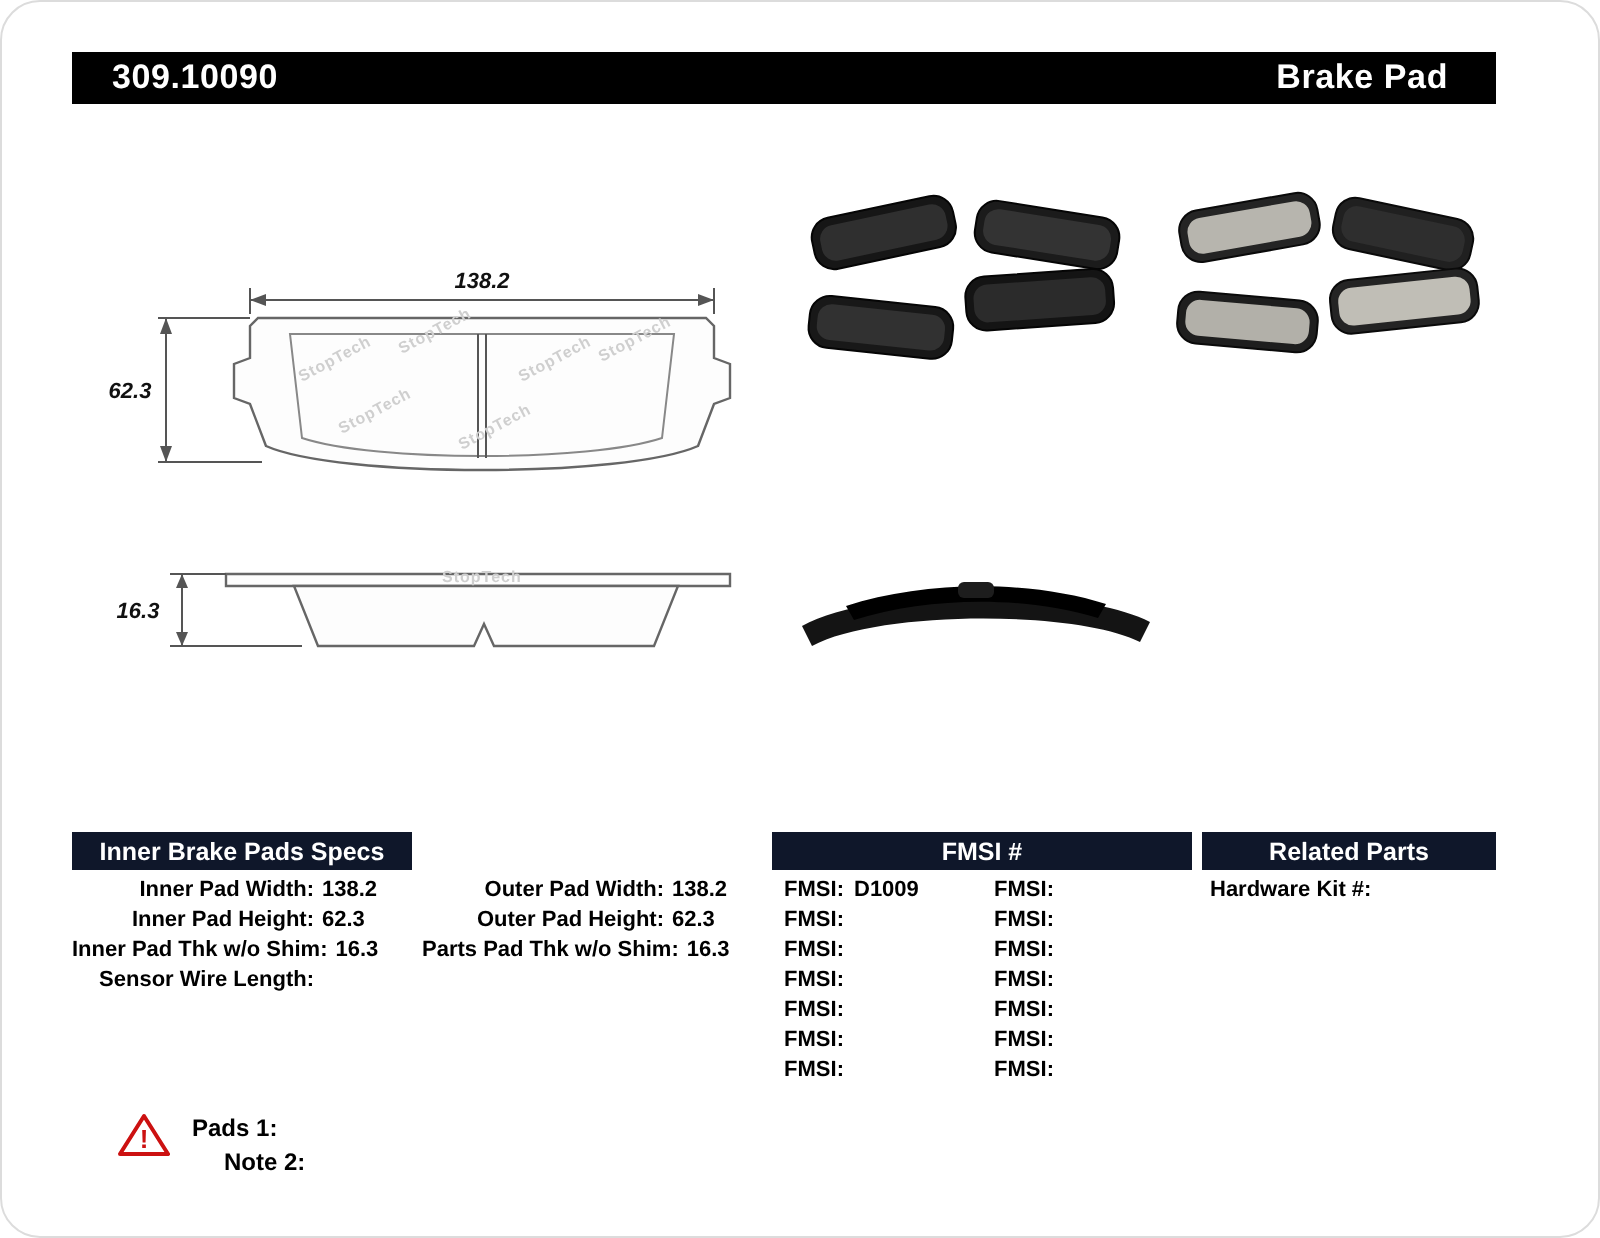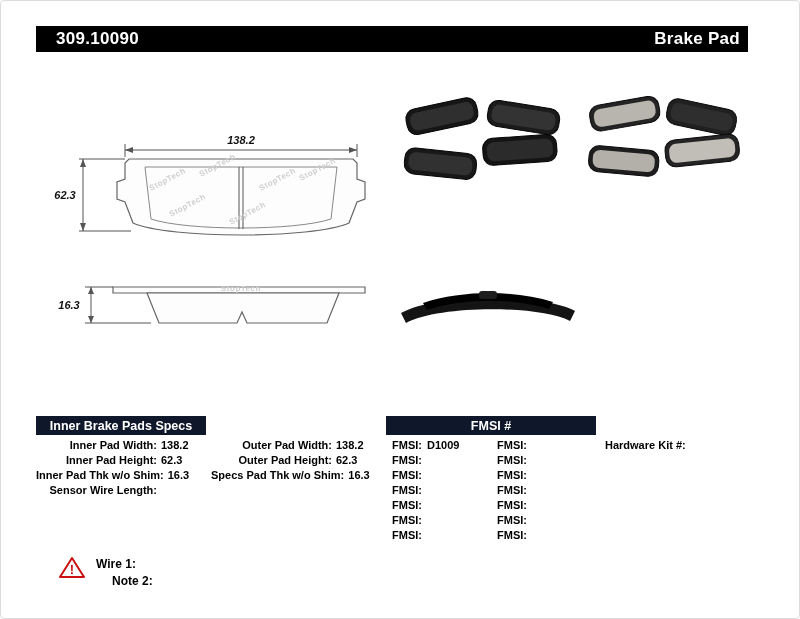--- a/index.html
+++ b/index.html
@@ -1,24 +1,24 @@
 <!DOCTYPE html>
 <html><head>
 <meta charset="utf-8">
 <style>
   html,body{margin:0;padding:0;background:#fff;}
   body{font-family:"Liberation Sans", sans-serif;}
-  #sheet{position:relative;width:800px;height:619px;background:#fff;border:1px solid #dcdcdc;border-radius:4px;box-sizing:border-box;overflow:hidden;}
+  #sheet{position:relative;width:800px;height:619px;background:#fff;border:1px solid #dcdcdc;border-radius:20px;box-sizing:border-box;overflow:hidden;}
   .abs{position:absolute;}
 
   
   .header-bar{left:35px;top:25px;width:712px;height:26px;background:#000;color:#fff;
     display:flex;align-items:center;justify-content:space-between;}
   .header-bar .part{font-size:17px;font-weight:bold;padding-left:20px;letter-spacing:.3px;}
-  .header-bar .title{font-size:17px;font-weight:bold;padding-right:8px;letter-spacing:.3px;}
+  .header-bar .title{font-size:17px;font-weight:bold;padding-right:24px;letter-spacing:.3px;}
 
   
   svg text.dim{font-family:"Liberation Sans",sans-serif;font-size:11px;font-style:italic;font-weight:bold;fill:#111;}
   svg text.wm{font-family:"Liberation Sans",sans-serif;font-size:8px;font-weight:bold;fill:#cfcfcf;letter-spacing:.5px;}
   svg .ln{stroke:#555;stroke-width:1;fill:none;}
   svg .outline{stroke:#666;stroke-width:1.2;fill:#fdfdfd;}
   svg .inner{stroke:#888;stroke-width:1;fill:none;}
   svg .arrow{fill:#555;}
 
   
@@ -127,20 +127,21 @@
   </svg>
 
   <svg class="abs" style="left:392px;top:280px;" width="190" height="48" viewBox="0 0 190 48">
     <path d="M 8,32 C 44,12 148,12 182,30 L 177,40 C 146,24 46,24 13,42 Z" fill="#141414"></path>
     <path d="M 30,22 C 70,9 122,9 160,21 L 156,28 C 120,17 72,17 34,29 Z" fill="#000000"></path>
     <rect x="86" y="10" width="18" height="8" rx="3" fill="#1d1d1d"></rect>
   </svg>
 
   <div class="abs col-header" style="left:35px;width:170px;">Inner Brake Pads Specs</div>
   <div class="abs col-header" style="left:385px;width:210px;">FMSI #</div>
+  <div class="abs col-header" style="left:600px;width:147px;">Related Parts</div>
 
   <div class="abs spec-col" style="left:35px;width:170px;">
     <div class="spec-row">
       <span class="spec-label">Inner Pad Width:</span>
       <span class="spec-value">138.2</span>
     </div>
     <div class="spec-row">
       <span class="spec-label">Inner Pad Height:</span>
       <span class="spec-value">62.3</span>
     </div>
@@ -157,21 +158,21 @@
   <div class="abs spec-col" style="left:210px;width:170px;">
     <div class="spec-row">
       <span class="spec-label">Outer Pad Width:</span>
       <span class="spec-value">138.2</span>
     </div>
     <div class="spec-row">
       <span class="spec-label">Outer Pad Height:</span>
       <span class="spec-value">62.3</span>
     </div>
     <div class="spec-row">
-      <span class="spec-label">Specs Pad Thk w/o Shim:</span>
+      <span class="spec-label">Parts Pad Thk w/o Shim:</span>
       <span class="spec-value">16.3</span>
     </div>
   </div>
 
   <div class="abs spec-col" style="left:385px;width:103px;">
     <div class="spec-row fmsi-row">
       <span class="fmsi-label">FMSI:</span>
       <span class="fmsi-value">D1009</span>
     </div>
     <div class="spec-row fmsi-row">
@@ -235,16 +236,16 @@
     <div class="related-row">
       <span>Hardware Kit #:</span>
       <span></span>
     </div>
   </div>
 
   <svg class="abs" style="left:58px;top:555px;" width="26" height="24" viewBox="0 0 26 24">
     <polygon points="13,2 25,21 1,21" fill="#ffffff" stroke="#cc1111" stroke-width="2" stroke-linejoin="round"></polygon>
     <text x="13" y="18" text-anchor="middle" font-size="13" font-weight="bold" fill="#cc1111" font-family="Liberation Sans, sans-serif">!</text>
   </svg>
-  <div class="abs note-label" style="left:95px;top:555px;">Wire 1:</div>
+  <div class="abs note-label" style="left:95px;top:555px;">Pads 1:</div>
   <div class="abs note-label" style="left:95px;top:572px;padding-left:16px;">Note 2:</div>
 
 </div>
 
 </body></html>

